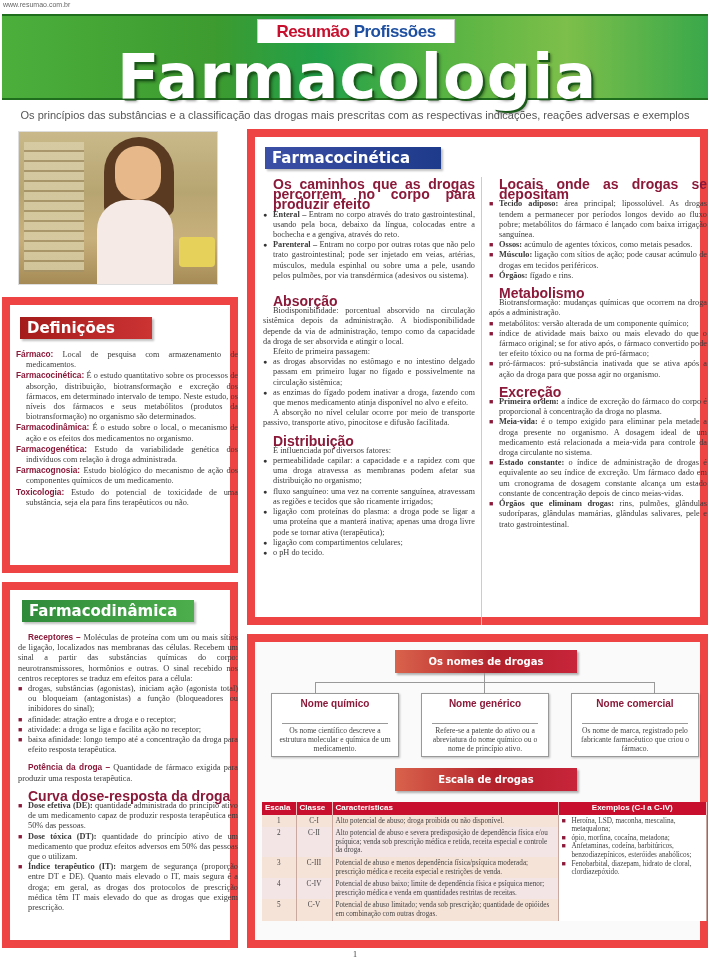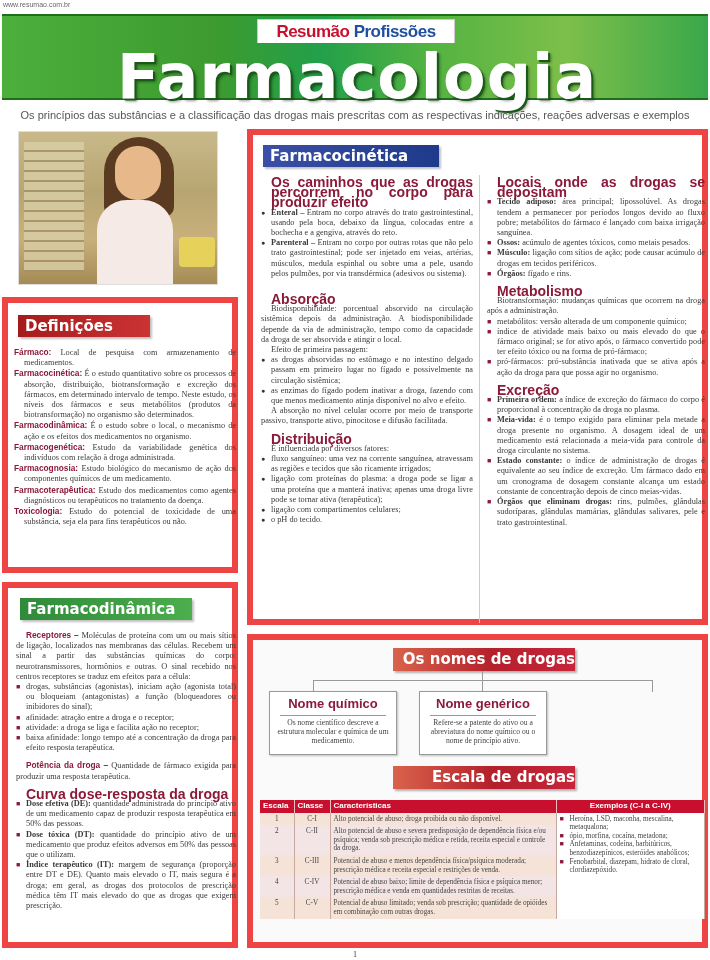--- a/index.html
+++ b/index.html
@@ -19,21 +19,21 @@
   .subtitle { position: absolute; left: 0; top: 109px; width: 710px; text-align: center; font-family: "Liberation Sans", sans-serif;
     font-size: 11px; color: #555; }
   .photo { position: absolute; left: 18px; top: 131px; width: 200px; height: 154px; border: 1px solid #ddd;
     background: linear-gradient(180deg, #c9b98a 0%, #b7a571 40%, #c8b07c 70%, #a58a55 100%); overflow: hidden; }
   .photo .shelf { position: absolute; left: 5px; top: 10px; width: 60px; height: 130px; background: repeating-linear-gradient(180deg,#d9cfa9 0 8px,#a39166 8px 10px); opacity:.8; }
   .photo .hair { position: absolute; left: 85px; top: 5px; width: 70px; height: 80px; border-radius: 35px 35px 10px 10px; background: #5a3b22; }
   .photo .face { position: absolute; left: 96px; top: 14px; width: 46px; height: 54px; border-radius: 22px; background: #e7b98a; }
   .photo .coat { position: absolute; left: 78px; top: 68px; width: 76px; height: 90px; border-radius: 30px 30px 0 0; background: #f5eae6; }
   .photo .box { position: absolute; left: 160px; top: 105px; width: 36px; height: 30px; background: #e6d25a; border-radius: 4px; }
 
-  .panel { position: absolute; border: 6px solid #ef4444; background: #fff; }
+  .panel { position: absolute; border: 8px solid #ef4444; background: #fff; }
   .panel-def { left: 2px; top: 297px; width: 236px; height: 276px; }
   .panel-dyn { left: 2px; top: 582px; width: 236px; height: 366px; padding-left: 46px; }
   .panel-kin { left: 247px; top: 129px; width: 461px; height: 496px; }
   .panel-names { left: 247px; top: 634px; width: 461px; height: 314px; background: #fafafa; }
 
   .hdr { position: absolute; font-family: "DejaVu Sans", sans-serif; font-weight: bold; color: #fff; font-size: 15px;
     line-height: 22px; padding-left: 7px; box-shadow: 2px 2px 2px rgba(0,0,0,0.25); }
   .hdr-def { left: 10px; top: 12px; width: 132px; height: 22px; background: linear-gradient(90deg,#a51b1b,#cc3333); }
   .hdr-dyn { left: 12px; top: 10px; width: 172px; height: 22px; background: linear-gradient(90deg,#2f8a3a,#4cae4c); }
   .hdr-kin { left: 10px; top: 10px; width: 176px; height: 22px; background: linear-gradient(90deg,#3b4fa6,#1e3a8a); }
@@ -42,32 +42,32 @@
   .term { color: #8b1a3a; font-weight: bold; font-family: "Liberation Sans", sans-serif; }
   .sub { color: #8b1a3a; font-weight: bold; font-family: "Liberation Sans", sans-serif; font-size: 14px; }
   .def-item { padding-left: 10px; text-indent: -10px; margin-bottom: 0; }
   ul.b { list-style: none; }
   ul.b li { position: relative; padding-left: 10px; margin-bottom: 0; }
   ul.b li::before { content: "\25CF"; position: absolute; left: 0; top: 0; font-size: 7px; color: #333; }
   ul.sq li::before { content: "\25A0"; color: #8b1a3a; }
   .bold { font-weight: bold; }
   .gap { height: 7px; }
 
-  .pill { position: absolute; font-family: "DejaVu Sans", sans-serif; font-weight: bold; color: #fff; text-align: right;
-    font-size: 15px; line-height: 23px; background: linear-gradient(90deg,#d9634c,#b3202a 55%,#c8253a);
+  .pill { position: absolute; font-family: "DejaVu Sans", sans-serif; font-weight: bold; color: #fff; text-align: center;
+    font-size: 10px; line-height: 23px; background: linear-gradient(90deg,#d9634c,#b3202a 55%,#c8253a);
     box-shadow: 2px 2px 2px rgba(0,0,0,0.3); }
   .pill-names { left: 140px; top: 8px; width: 182px; height: 23px; }
   .pill-scale { left: 140px; top: 126px; width: 182px; height: 23px; }
   .connector { position: absolute; left: 60px; top: 40px; width: 340px; height: 12px; border: 1px solid #999; border-bottom: none; }
   .connector-mid { position: absolute; left: 229px; top: 31px; width: 1px; height: 9px; background: #999; }
   .connector-c { position: absolute; left: 229px; top: 40px; width: 1px; height: 12px; background: #999; }
   .name-box { position: absolute; top: 51px; width: 128px; height: 64px; background: #fff; border: 1px solid #999;
     box-shadow: 1px 1px 2px rgba(0,0,0,0.25); text-align: center; padding: 4px 4px; }
-  .name-box .nt { font-family: "Liberation Sans", sans-serif; font-weight: bold; color: #8b1a3a; font-size: 13px;
-    border-bottom: 1px solid #999; margin: 0 6px 2px; padding-bottom: 4px; }
+  .name-box .nt { font-family: "Liberation Sans", sans-serif; font-weight: bold; color: #8b1a3a; font-size: 10px;
+    border-bottom: 1px solid #999; margin: 0 6px 2px; padding-bottom: 14px; }
   .name-box .nd { font-size: 7.6px; line-height: 9px; color: #444; }
   .nb1 { left: 16px; } .nb2 { left: 166px; } .nb3 { left: 316px; }
 
   table.scale { position: absolute; left: 7px; top: 160px; width: 445px; border-collapse: collapse; font-size: 7.2px; line-height: 8.6px; }
   table.scale th { background: #c8102e; color: #fff; font-family: "Liberation Sans", sans-serif; font-weight: bold; font-size: 8px;
     text-align: left; padding: 2px 3px; border-right: 1px solid #f0c0c0; }
   table.scale td { padding: 2px 3px; vertical-align: top; border-right: 1px solid #c9a99f; color: #444; }
   table.scale tr.r0 td, table.scale tr.r2 td, table.scale tr.r4 td { background: #f6e3d8; }
   table.scale tr.r1 td, table.scale tr.r3 td { background: #f3e4e6; }
   table.scale td.c { text-align: center; }
@@ -98,21 +98,20 @@
 </div>
 
 <div class="panel panel-def">
   <div class="hdr hdr-def">Definições</div>
   <div class="txt" style="left:6px; top:44px; width:222px;">
     <div class="def-item"><span class="term">Fármaco:</span> <span>Local de pesquisa com armazenamento de medicamentos.</span></div>
     <div class="def-item"><span class="term">Farmacocinética:</span> <span>É o estudo quantitativo sobre os processos de absorção, distribuição, biotransformação e excreção dos fármacos, em determinado intervalo de tempo. Neste estudo, os níveis dos fármacos e seus metabólitos (produtos da biotransformação) no organismo são determinados.</span></div>
     <div class="def-item"><span class="term">Farmacodinâmica:</span> <span>É o estudo sobre o local, o mecanismo de ação e os efeitos dos medicamentos no organismo.</span></div>
     <div class="def-item"><span class="term">Farmacogenética:</span> <span>Estudo da variabilidade genética dos indivíduos com relação à droga administrada.</span></div>
     <div class="def-item"><span class="term">Farmacognosia:</span> <span>Estudo biológico do mecanismo de ação dos componentes químicos de um medicamento.</span></div>
-    <div class="def-item"><span class="term">Farmacoterapêutica:</span> <span>Estudo dos medicamentos como agentes diagnósticos ou terapêuticos no tratamento da doença.</span></div>
     <div class="def-item"><span class="term">Toxicologia:</span> <span>Estudo do potencial de toxicidade de uma substância, seja ela para fins terapêuticos ou não.</span></div>
   </div>
 </div>
 
 <div class="panel panel-dyn">
   <div class="hdr hdr-dyn">Farmacodinâmica</div>
   <div class="txt" style="left:8px; top:42px; width:220px;">
     <div style="text-indent:10px;"><span class="term">Receptores –</span> <span>Moléculas de proteína com um ou mais sítios de ligação, localizados nas membranas das células. Recebem um sinal a partir das substâncias químicas do corpo: neurotransmissores, hormônios e outras. O sinal recebido nos centros receptores se traduz em efeitos para a célula:</span></div>
     <ul class="b sq">
       <li>drogas, substâncias (agonistas), iniciam ação (agonista total) ou bloqueiam (antagonistas) a função (bloqueadores ou inibidores do sinal);</li>
@@ -147,20 +146,21 @@
     <div style="padding-left:10px;">Efeito de primeira passagem:</div>
     <ul class="b">
       <li>as drogas absorvidas no estômago e no intestino delgado passam em primeiro lugar no fígado e possivelmente na circulação sistêmica;</li>
       <li>as enzimas do fígado podem inativar a droga, fazendo com que menos medicamento atinja disponível no alvo e efeito.</li>
     </ul>
     <div style="text-indent:10px;">A absorção no nível celular ocorre por meio de transporte passivo, transporte ativo, pinocitose e difusão facilitada.</div>
     <div class="gap"></div>
     <div class="sub" style="padding-left:10px;">Distribuição</div>
     <div style="text-indent:10px;">É influenciada por diversos fatores:</div>
     <ul class="b">
+      <li>permeabilidade capilar: a capacidade e a rapidez com que uma droga atravessa as membranas podem afetar sua distribuição no organismo;</li>
       <li>fluxo sanguíneo: uma vez na corrente sanguínea, atravessam as regiões e tecidos que são ricamente irrigados;</li>
       <li>ligação com proteínas do plasma: a droga pode se ligar a uma proteína que a manterá inativa; apenas uma droga livre pode se tornar ativa (terapêutica);</li>
       <li>ligação com compartimentos celulares;</li>
       <li>o pH do tecido.</li>
     </ul>
   </div>
 
   <div style="position:absolute; left:226px; top:40px; width:1px; height:448px; background:#ccc;"></div>
 
   <div class="txt" style="left:234px; top:42px; width:218px;">
@@ -196,20 +196,24 @@
   <div class="connector"></div>
   <div class="connector-c"></div>
 
   <div class="name-box nb1">
     <div class="nt">Nome químico</div>
     <div class="nd">Os nome científico descreve a estrutura molecular e química de um medicamento.</div>
   </div>
   <div class="name-box nb2">
     <div class="nt">Nome genérico</div>
     <div class="nd">Refere-se a patente do ativo ou a abreviatura do nome químico ou o nome de princípio ativo.</div>
+  </div>
+  <div class="name-box nb3">
+    <div class="nt">Nome comercial</div>
+    <div class="nd">Os nome de marca, registrado pelo fabricante farmacêutico que criou o fármaco.</div>
   </div>
 
   <div class="pill pill-scale">Escala de drogas</div>
 
   <table class="scale">
     <thead>
       <tr>
         <th style="width:34px;">Escala</th>
         <th style="width:36px;">Classe</th>
         <th style="width:226px;">Características</th>

